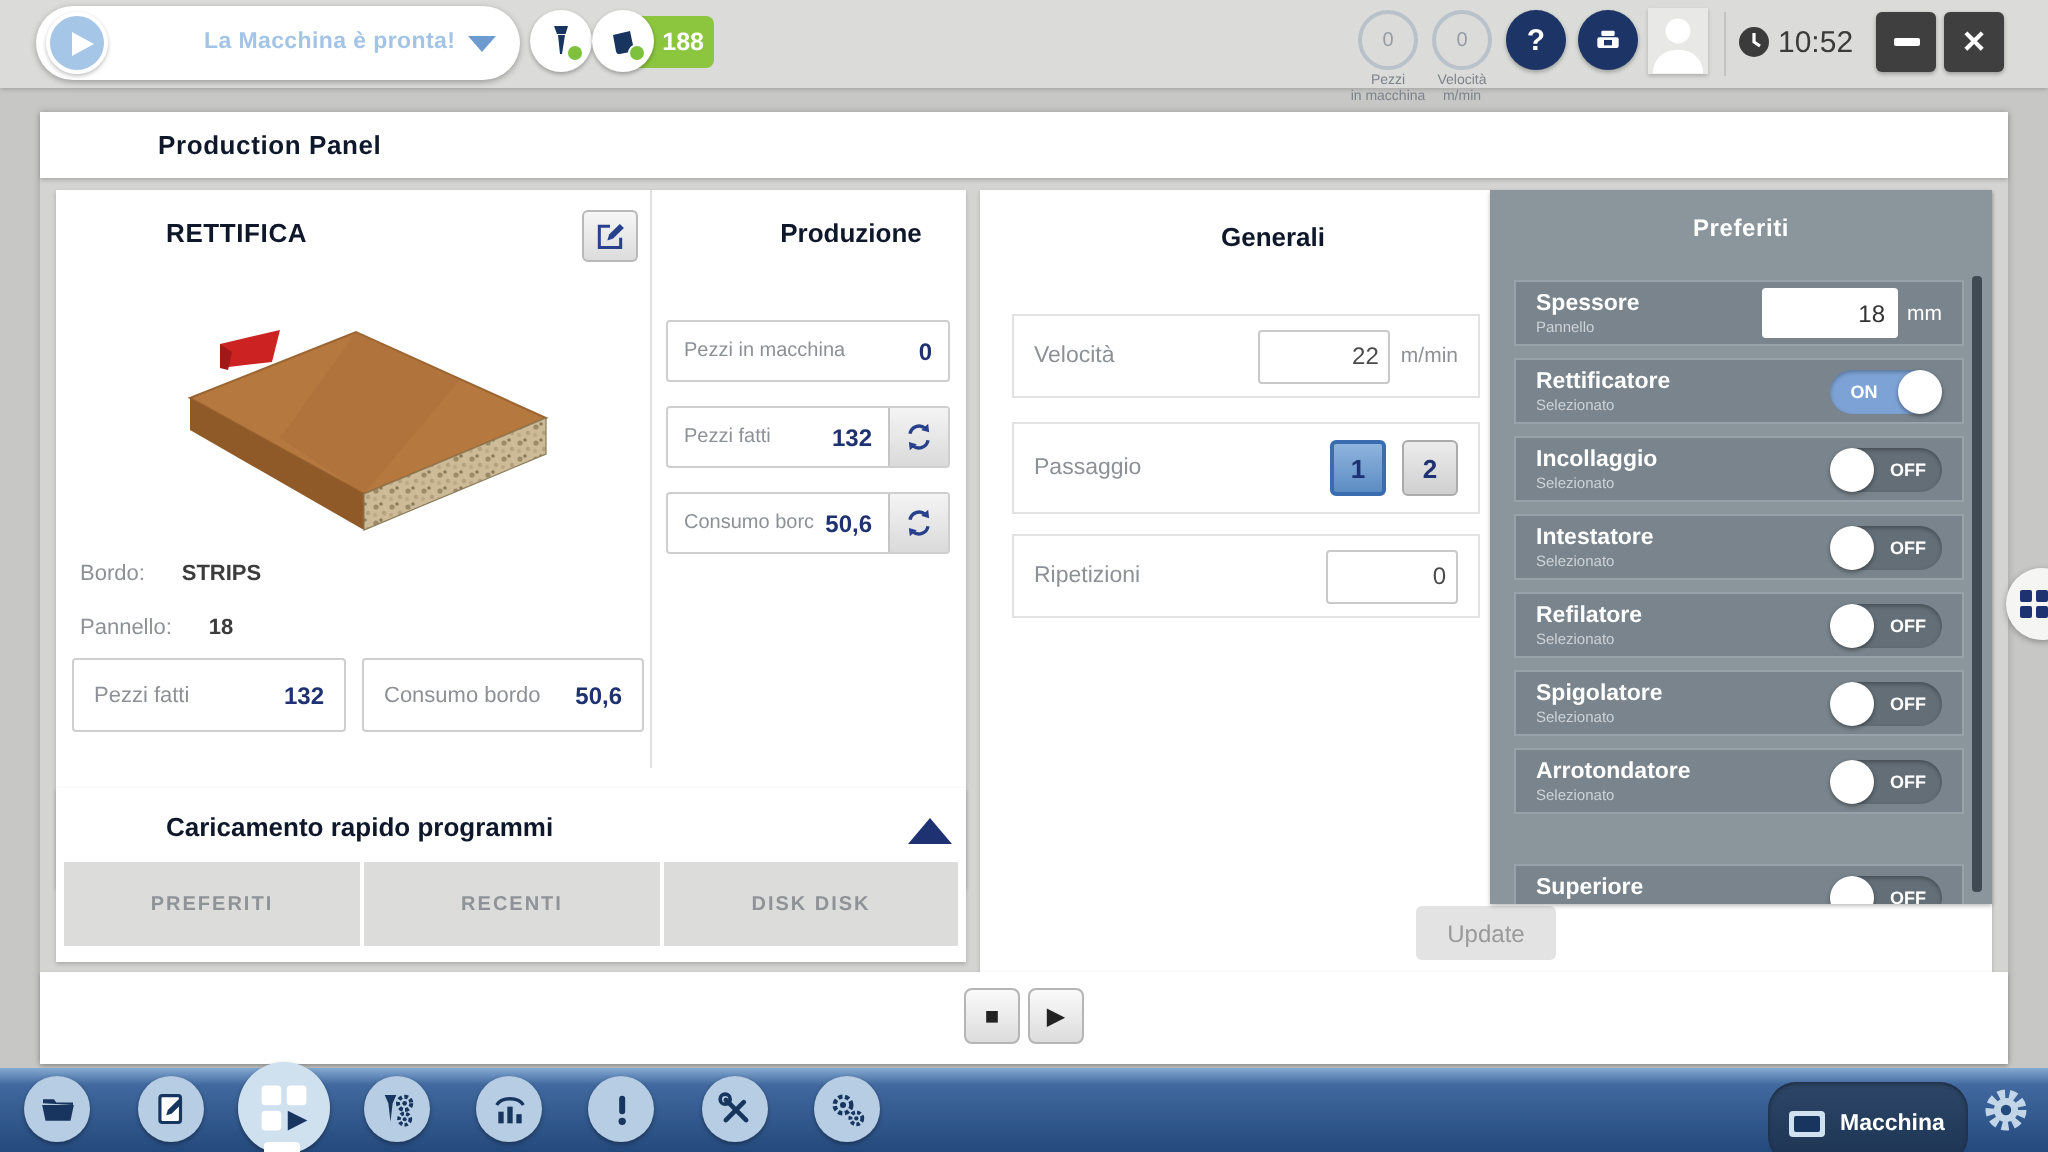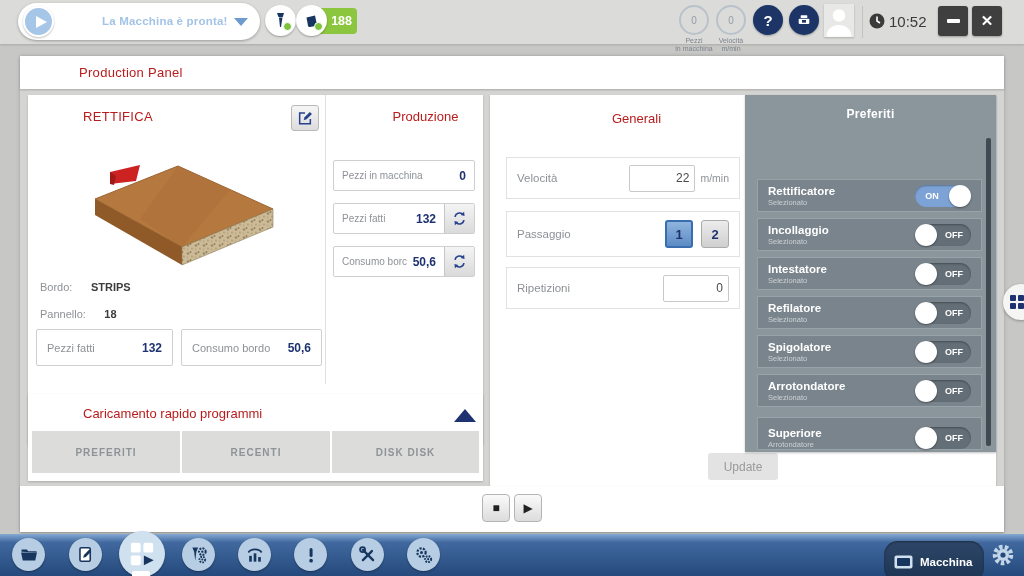--- a/index.html
+++ b/index.html
@@ -32,21 +32,21 @@
   #clock-icon { left:869px; top:13px; }
   #time-text { left:889px; top:13px; font-size:15px; color:#3b3b3b; }
   .win-btn { width:30px; height:30px; background:#3f3f3f; border-radius:3px; display:flex; align-items:center; justify-content:center; box-shadow:0 1px 2px rgba(0,0,0,.3); }
   #min-btn { left:938px; top:6px; } #close-btn { left:972px; top:6px; }
   #min-btn .bar { width:13px; height:3.5px; background:#fff; border-radius:1px; }
   #close-btn { color:#fff; font-weight:bold; font-size:15px; }
 
   
   #content { left:20px; top:56px; width:984px; height:476px; background:#d4d4d2; box-shadow:0 0 4px rgba(0,0,0,.2); }
   .panel { background:#fff; box-shadow:0 1px 2px rgba(0,0,0,.2); }
-  .navy { color:#b91c1c; font-weight:normal;padding-left:43px; }
+  .navy { color:#0f172a; font-weight:bold;padding-left:43px; }
   #prod-title-bar { left:0; top:0; width:984px; height:33px; }
   #prod-title { left:16px; top:9px; font-size:13px; letter-spacing:.3px; }
 
   #left-panel { left:8px; top:39px; width:455px; height:349px; }
   #lp-divider { left:297px; top:0; width:1px; height:289px; background:#e0e0e0; }
   #rettifica-title { left:12px; top:14px; font-size:13px; letter-spacing:.3px; }
   #edit-btn { left:263px; top:10px; width:28px; height:26px; background:linear-gradient(#f6f6f6,#dcdcdc); border:1px solid #b9b9b9; border-radius:3px; display:flex; align-items:center; justify-content:center; }
   .kv-label { color:#8d9196; font-size:11px; }
   .kv-value { color:#3c3c3c; font-weight:bold; font-size:11px; }
   #bordo-row { left:12px; top:182px; } #pannello-row { left:12px; top:209px; }
@@ -294,20 +294,28 @@
       <input class="gen-input" value="0" style="">
     </div>
     <div id="update-btn" class="abs">
         <span>Update</span>
       </div>
   </div>
 
   <div id="preferiti-panel" class="abs">
     <div id="preferiti-title" class="abs">Preferiti</div>
 
+    <div class="abs pref-item" style="top:45px;">
+      <div class="pref-texts">
+          <div class="pref-name">Spessore</div>
+          <div class="pref-sub">Pannello</div>
+        </div>
+      <input class="pref-input" value="18" style="">
+      <span class="pref-unit">mm</span>
+    </div>
 
     <div class="abs pref-item" style="top:84px;">
       <div class="pref-texts">
           <div class="pref-name">Rettificatore</div>
           <div class="pref-sub">Selezionato</div>
         </div>
       <div class="toggle on">
           <span class="t-label">ON</span>
           <span class="knob"></span>
         </div>
@@ -361,21 +369,21 @@
       <div class="pref-texts">
           <div class="pref-name">Arrotondatore</div>
           <div class="pref-sub">Selezionato</div>
         </div>
       <div class="toggle off">
           <span class="t-label">OFF</span>
           <span class="knob"></span>
         </div>
     </div>
 
-    <div class="abs pref-item" style="top:322px;align-items:flex-end;">
+    <div class="abs pref-item" style="top:337px;">
       <div class="pref-texts">
           <div class="pref-name">Superiore</div>
           <div class="pref-sub">Arrotondatore</div>
         </div>
       <div class="toggle off">
           <span class="t-label">OFF</span>
           <span class="knob"></span>
         </div>
     </div>
 

